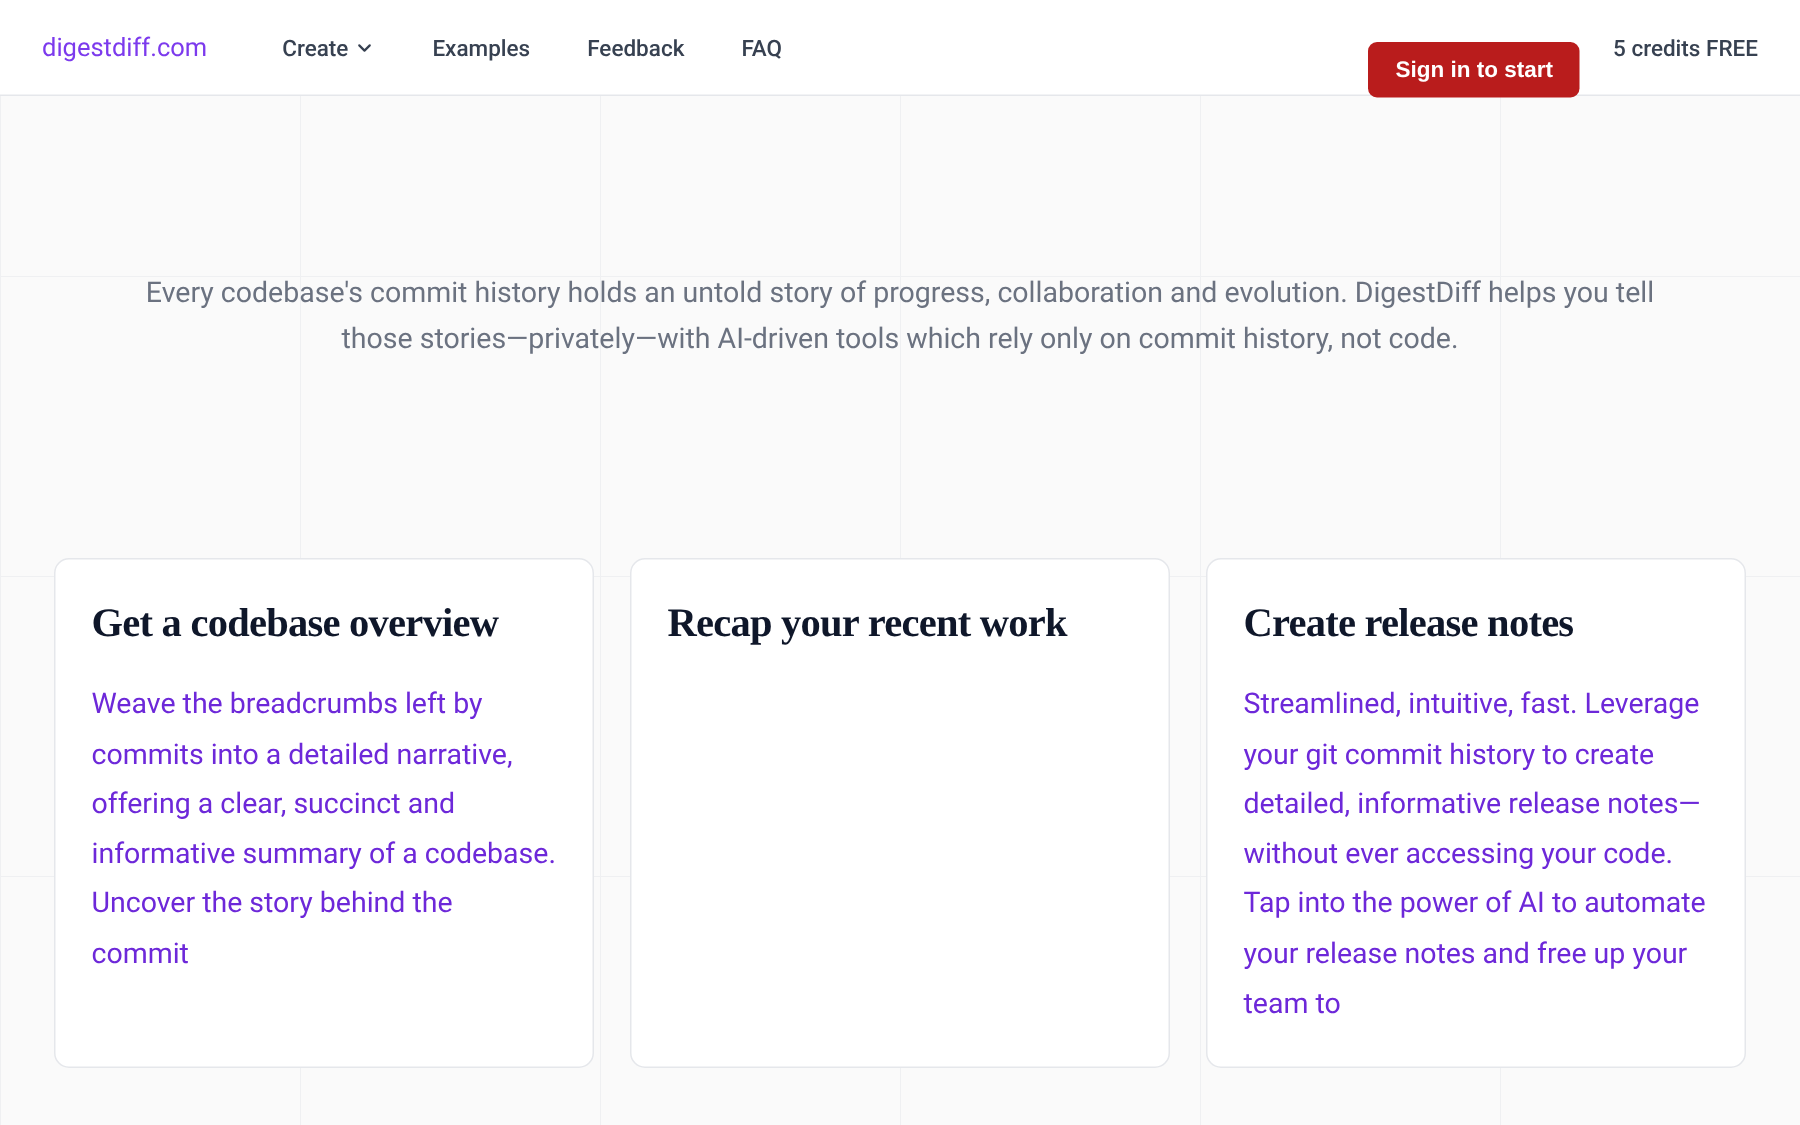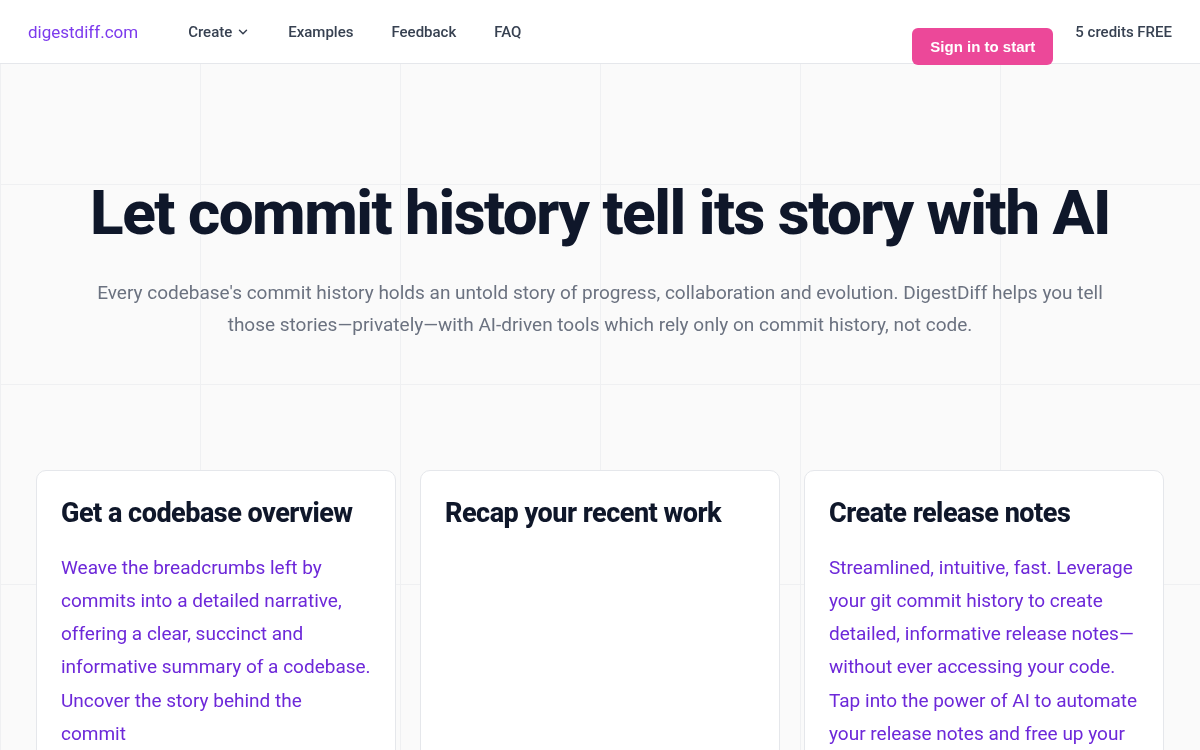--- a/index.html
+++ b/index.html
@@ -74,21 +74,21 @@
       display: inline-flex;
     }
     
     .header-right {
       display: flex;
       align-items: center;
       gap: 22px;
     }
     
     .signin-btn {
-      background: #ec4899;
+      background: #b91c1c;
       color: #ffffff;
       border: none;
       padding: 10px 18px;
       border-radius: 6px;
       font-size: 15px;
       font-weight: 600;
       cursor: pointer;
       margin-top: 30px;
     }
     
@@ -141,20 +141,21 @@
       padding: 26px 24px;
     }
     
     .card-title {
       font-size: 27px;
       font-weight: 800;
       color: #0f172a;
       letter-spacing: -0.5px;
       line-height: 1.25;
       margin-bottom: 20px;
+      font-family: Liberation Serif, serif;
     }
     
     .card-text {
       font-size: 19px;
       color: #6d28d9;
       line-height: 1.75;
     }
   </style>
 </head>
 <body>
@@ -178,21 +179,20 @@
     <div class="nav-item">FAQ</div>
   </nav>
 
   <div class="header-right">
     <button class="signin-btn">Sign in to start</button>
     <span class="credits">5 credits FREE</span>
   </div>
 </header>
 
 <section class="hero">
-  <h1 class="hero-title">Let commit history tell its story with AI</h1>
   <p class="hero-subtitle">Every codebase's commit history holds an untold story of progress, collaboration and evolution. DigestDiff helps you tell those stories—privately—with AI-driven tools which rely only on commit history, not code.</p>
 </section>
 
 <section class="features">
   <div class="card">
     <h3 class="card-title">Get a codebase overview</h3>
     <p class="card-text">Weave the breadcrumbs left by commits into a detailed narrative, offering a clear, succinct and informative summary of a codebase. Uncover the story behind the commit</p>
   </div>
   <div class="card">
     <h3 class="card-title">Recap your recent work</h3>

